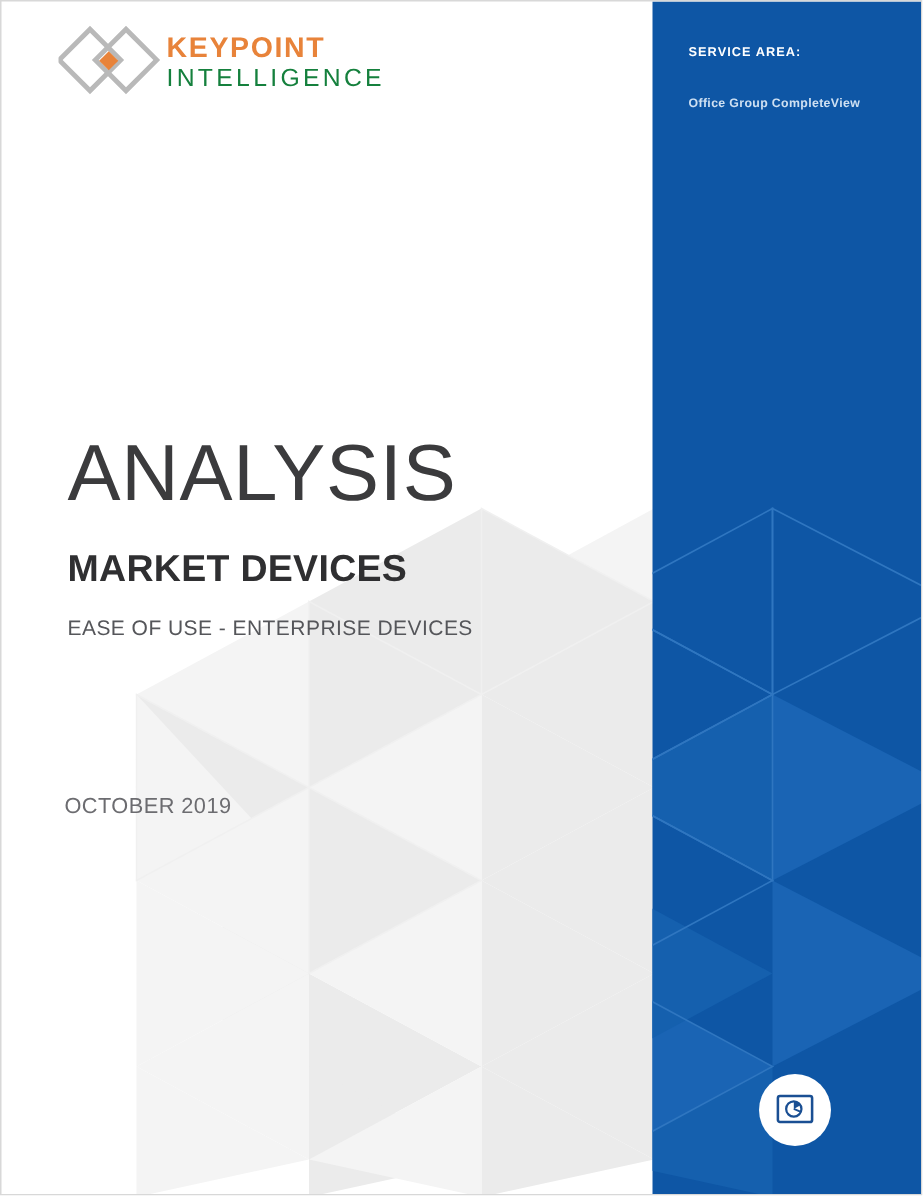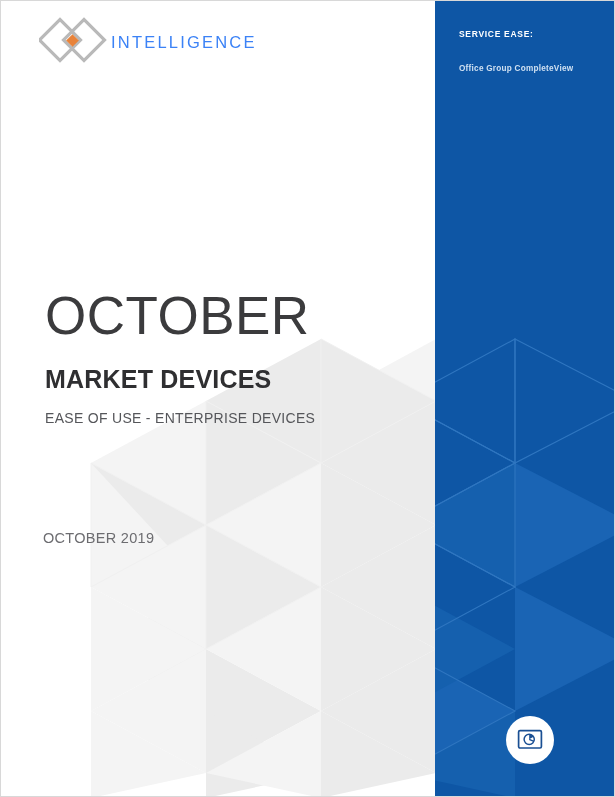--- a/index.html
+++ b/index.html
@@ -73,21 +73,21 @@
   .logo-top {
     font-size: 19px;
     font-weight: bold;
     color: #E8833A;
     letter-spacing: 1.1px;
     line-height: 1.02;
   }
   .logo-bottom {
     font-size: 16.5px;
     font-weight: normal;
-    color: #3b82f6;
+    color: #15803d;
     letter-spacing: 2.2px;
     line-height: 1.1;
     margin-top: 1px;
   }
 
   
   .service-area {
     position: absolute;
     top: 28px;
     left: 458px;
@@ -236,31 +236,32 @@
     </svg>
   </div>
 
   <div class="logo">
     <svg class="logo-mark" viewBox="0 0 68 54" xmlns="http://www.w3.org/2000/svg">
       <rect x="6.5" y="10.5" width="29" height="29" transform="rotate(45 21 25)" fill="none" stroke="#b9b9b9" stroke-width="3.2"></rect>
       <rect x="30.5" y="10.5" width="29" height="29" transform="rotate(45 45 25)" fill="none" stroke="#b9b9b9" stroke-width="3.2"></rect>
       <rect x="29" y="21" width="9" height="9" transform="rotate(45 33.5 25.5)" fill="#E8833A"></rect>
     </svg>
     <div class="logo-words">
+      <div class="logo-top">KEYPOINT</div>
       <div class="logo-bottom">INTELLIGENCE</div>
     </div>
   </div>
 
   <div class="service-area">
-    <div class="service-area-label">SERVICE EASE:</div>
+    <div class="service-area-label">SERVICE AREA:</div>
     <div class="service-area-value">Office Group CompleteView</div>
   </div>
 
   <div class="title-block">
-    <div class="doc-type">OCTOBER</div>
+    <div class="doc-type">ANALYSIS</div>
     <div class="doc-title">MARKET DEVICES</div>
     <div class="doc-subtitle">EASE OF USE - ENTERPRISE DEVICES</div>
   </div>
 
   <div class="doc-date">OCTOBER 2019</div>
 
   <div class="badge">
     <svg width="26" height="26" viewBox="0 0 26 26" xmlns="http://www.w3.org/2000/svg">
       <rect x="1.6" y="3.6" width="22.8" height="17.4" rx="1.4" fill="#ffffff" stroke="#1a4f93" stroke-width="1.7"></rect>
       <circle cx="12.2" cy="12.3" r="5.1" fill="none" stroke="#1a4f93" stroke-width="1.5"></circle>

